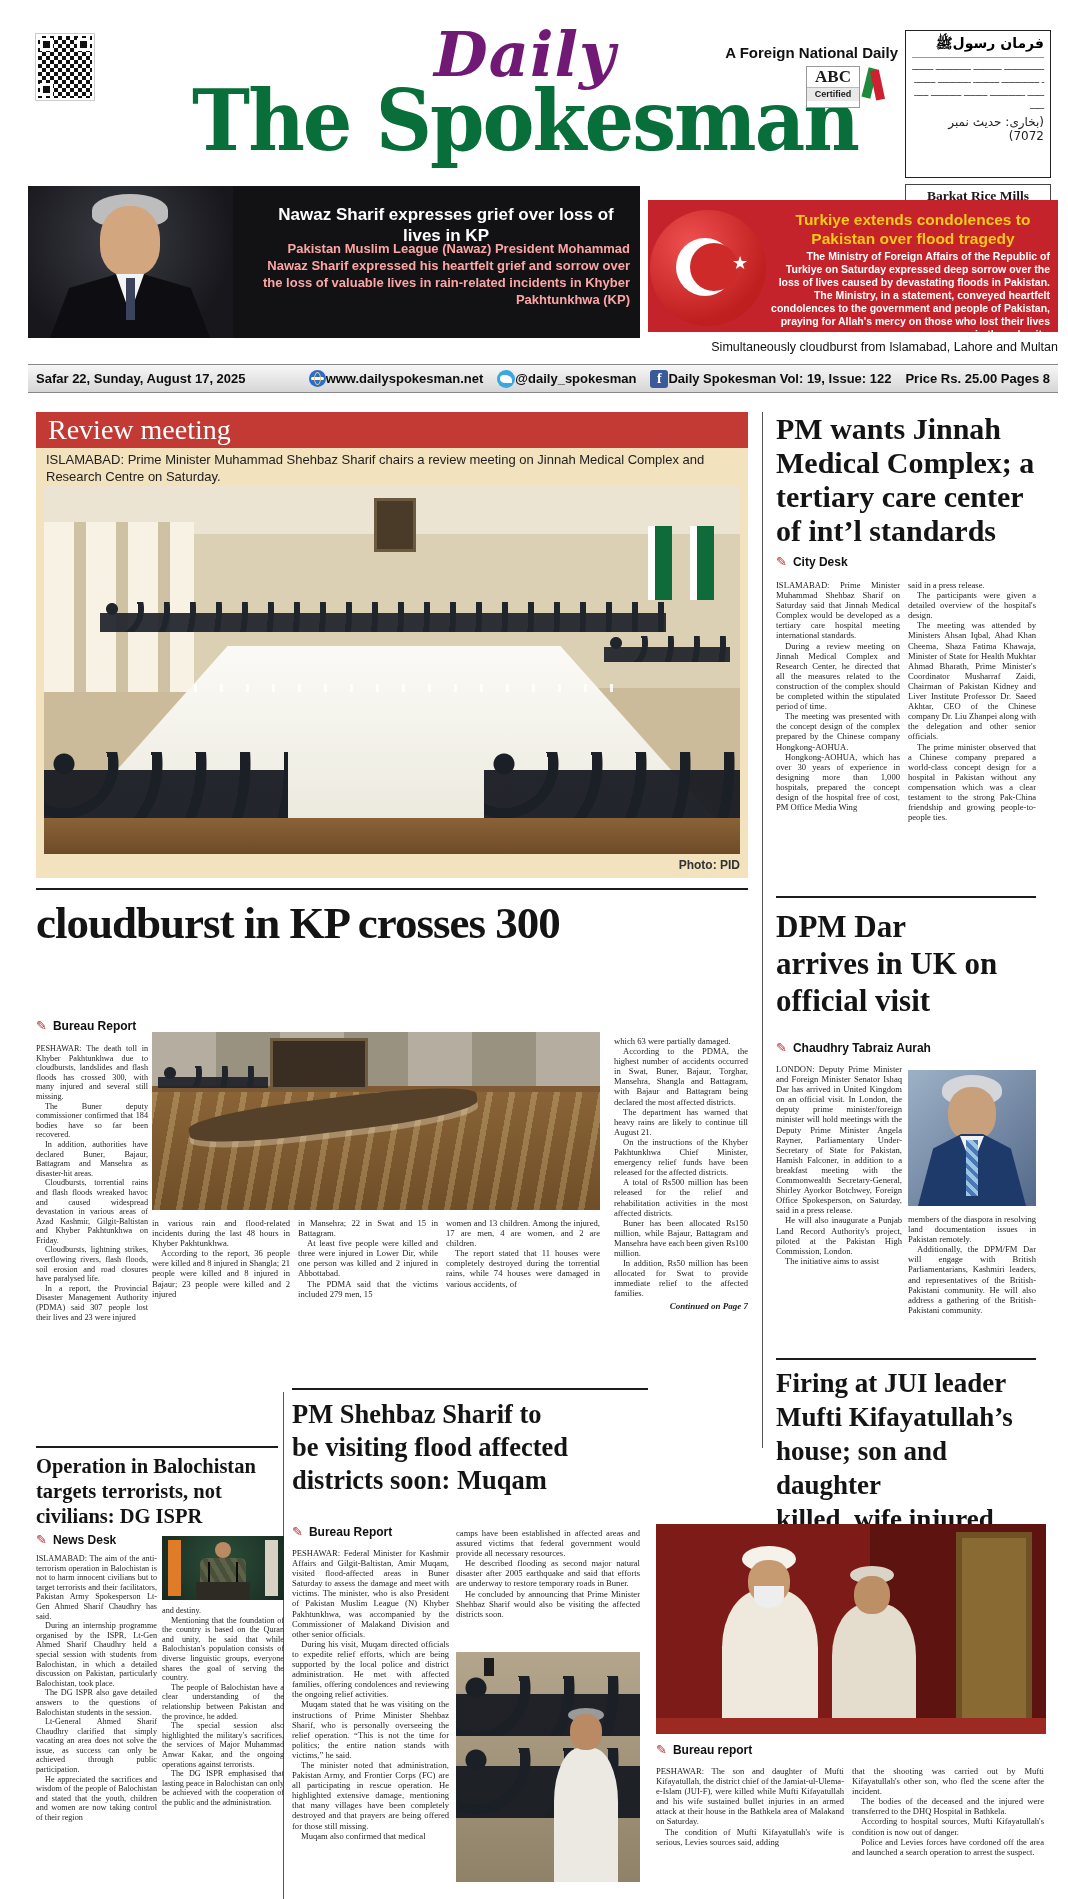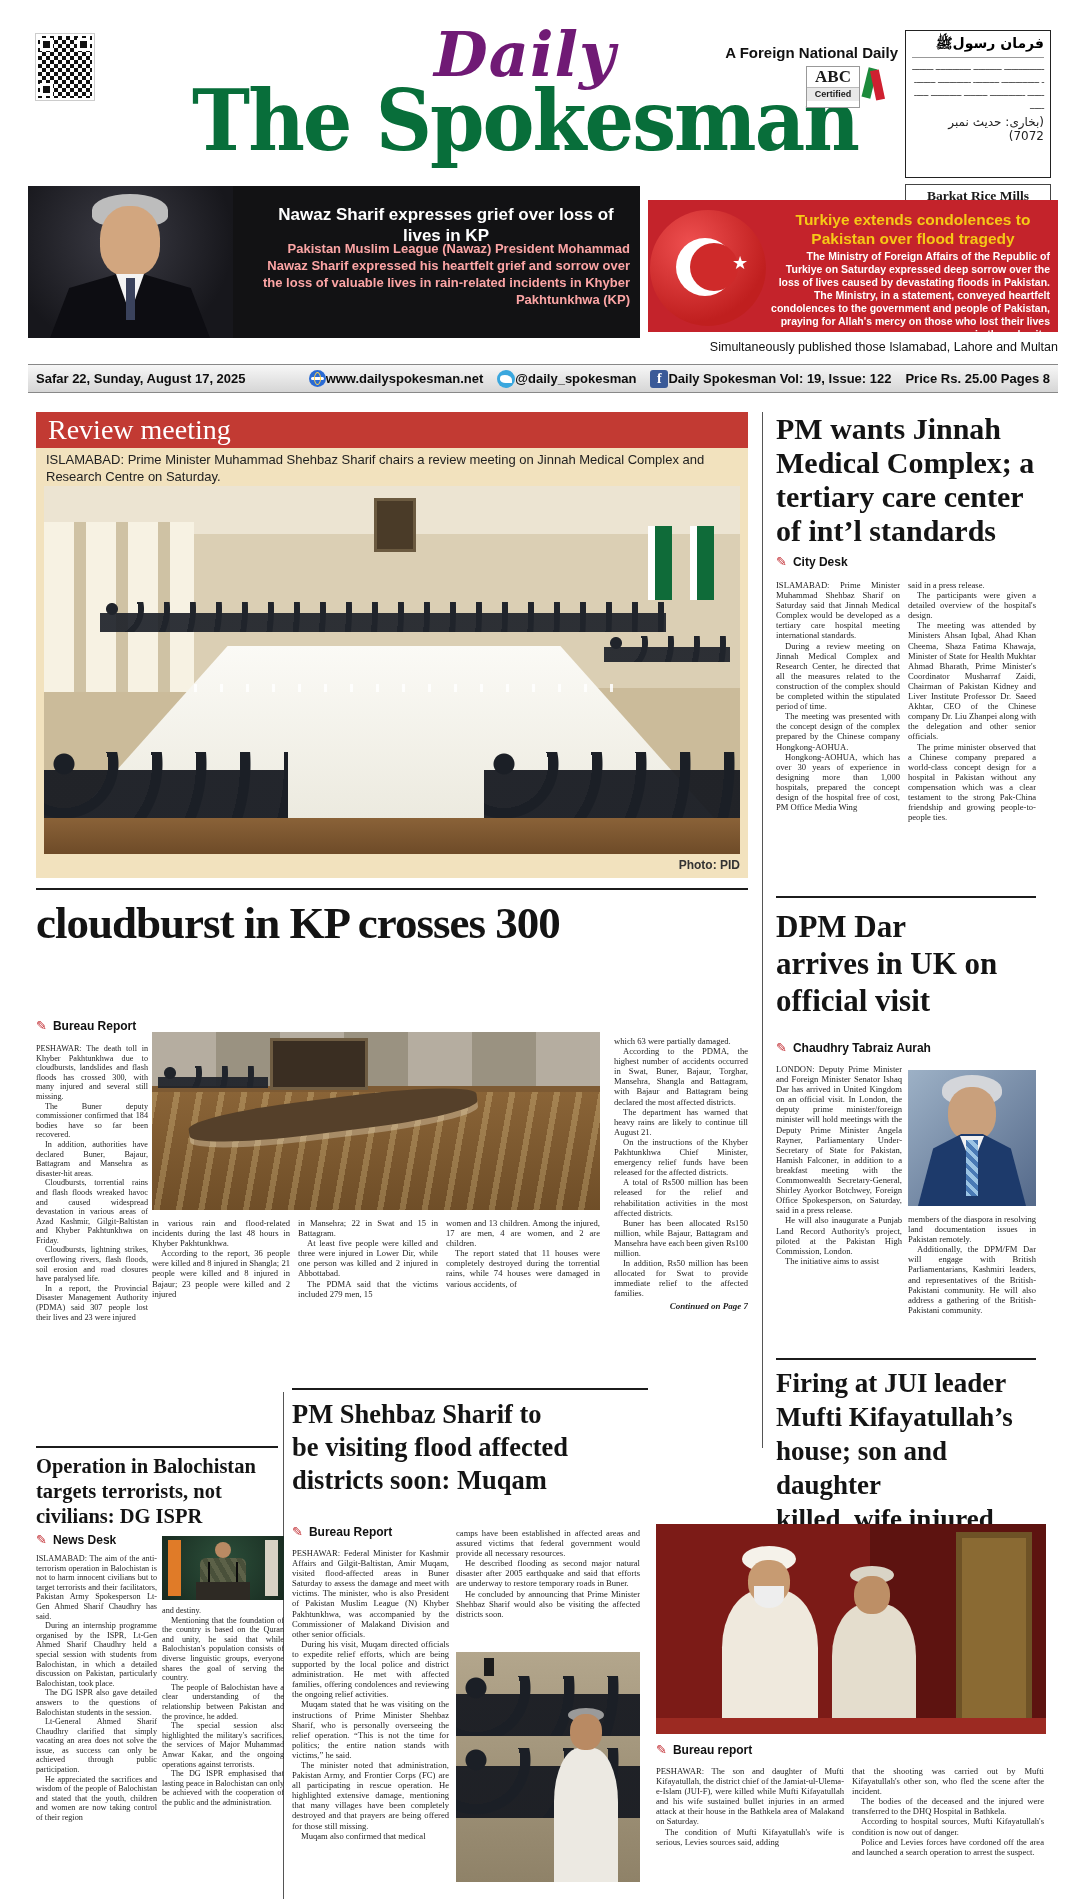--- a/index.html
+++ b/index.html
@@ -220,21 +220,21 @@
 
   <div class="abs turkiye-box">
     <div class="abs tflag">
       <div class="abs tf-c1"></div>
         <div class="abs tf-c2"></div>
       <div class="abs tf-star">★</div>
     </div>
     <div class="abs turk-head">Turkiye extends condolences to Pakistan over flood tragedy</div>
     <div class="abs turk-body">The Ministry of Foreign Affairs of the Republic of Turkiye on Saturday expressed deep sorrow over the loss of lives caused by devastating floods in Pakistan. The Ministry, in a statement, conveyed heartfelt condolences to the government and people of Pakistan, praying for Allah's mercy on those who lost their lives in the calamity.</div>
   </div>
-  <div class="abs published">Simultaneously published those Islamabad, Lahore and Multan</div>
+  <div class="abs published">Simultaneously cloudburst from Islamabad, Lahore and Multan</div>
 
   <div class="abs datebar">
     <span>Safar 22, Sunday, August 17, 2025</span>
     <span class="db-spacer"></span>
     <span class="db-item">
       <span class="icon-globe"></span>
       <span>www.dailyspokesman.net</span>
     </span>
     <span class="db-item">
       <span class="icon-twitter"></span>

